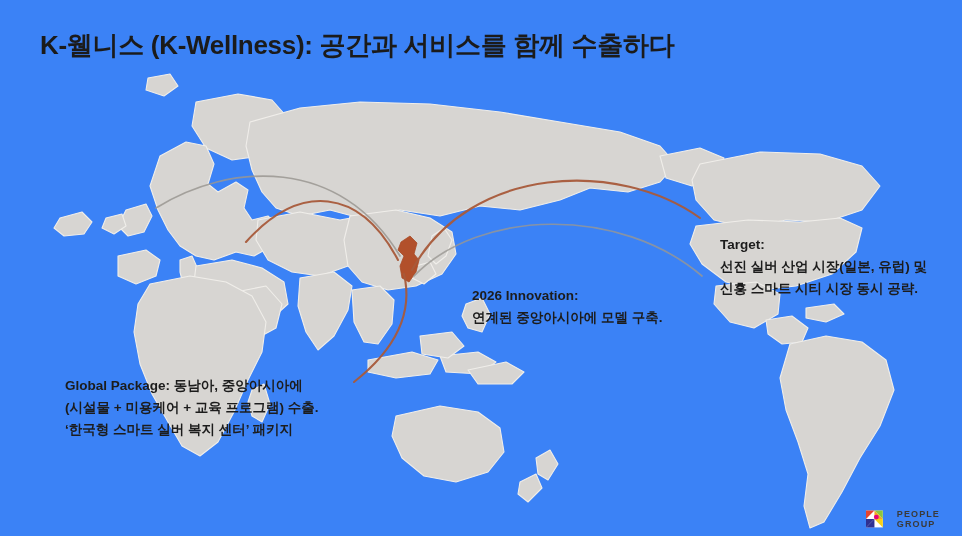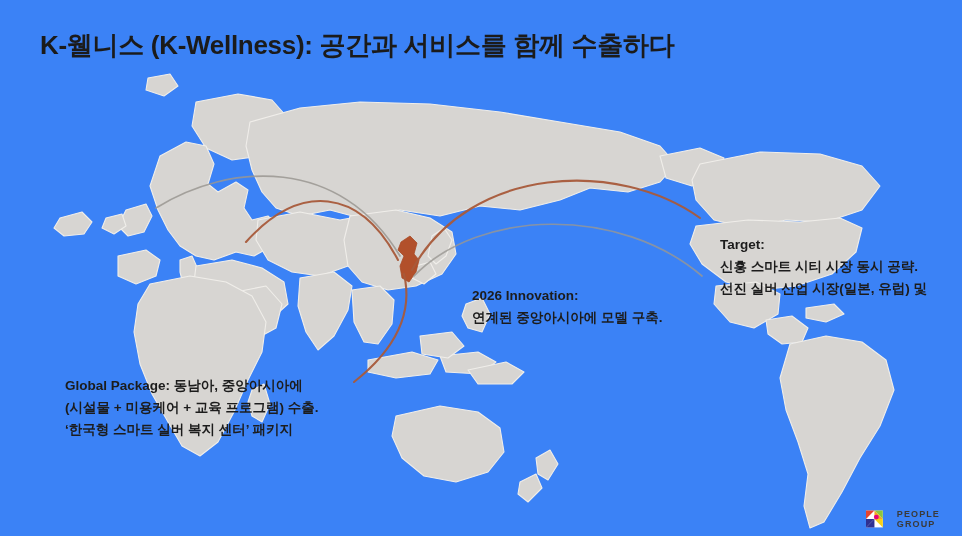--- a/index.html
+++ b/index.html
@@ -173,22 +173,22 @@
         <path d="M398,200 C360,128 300,122 246,182" stroke="#a85a3a" stroke-width="2.1" opacity="0.95"></path>
         <path d="M404,214 C414,256 392,292 354,322" stroke="#a85a3a" stroke-width="2.1" opacity="0.95"></path>
         <path d="M412,210 C470,104 620,100 700,158" stroke="#a85a3a" stroke-width="2.1" opacity="0.95"></path>
         <path d="M414,216 C480,148 620,146 702,216" stroke="#9a9792" stroke-width="1.7" opacity="0.8"></path>
       </g>
     </svg>
   </div>
 
   <div class="annotation" id="ann-target">
     <div>Target:</div>
+    <div>선진 실버 산업 시장(일본, 유럽) 및</div>
     <div>신흥 스마트 시티 시장 동시 공략.</div>
-    <div>선진 실버 산업 시장(일본, 유럽) 및</div>
   </div>
 
   <div class="annotation" id="ann-innov">
     <div>2026 Innovation:</div>
     <div>연계된 중앙아시아에 모델 구축.</div>
   </div>
 
   <div class="annotation" id="ann-global">
     <div>Global Package: 동남아, 중앙아시아에</div>
     <div>(시설물 + 미용케어 + 교육 프로그램) 수출.</div>

